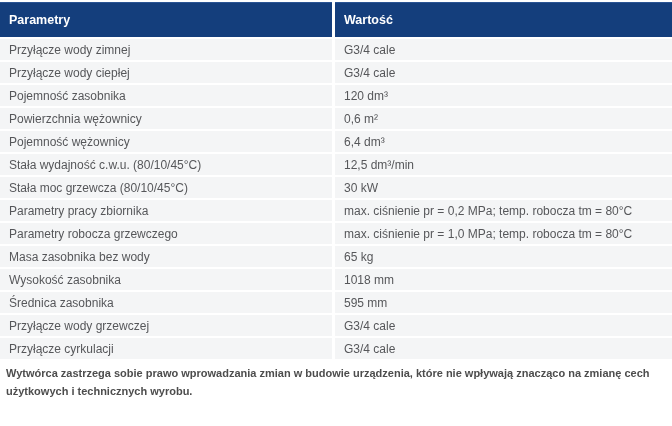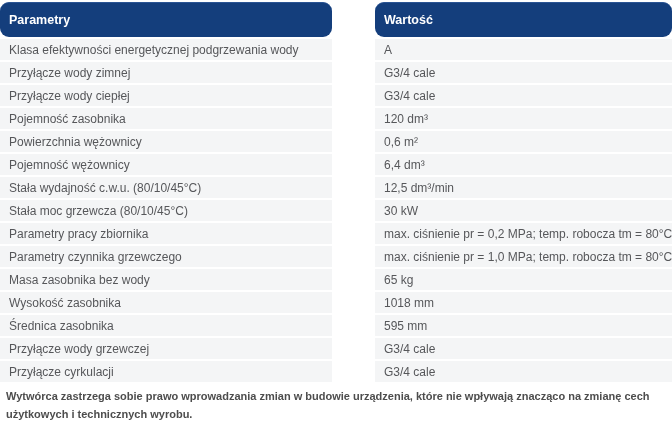--- a/index.html
+++ b/index.html
@@ -30,29 +30,28 @@
     padding-left: 9px;
     padding-right: 8px;
     background: #f4f5f6;
     color: #56575a;
     font-size: 12px;
     height: 21px;
     white-space: nowrap;
     overflow: hidden;
   }
   .col-param { width: 332px; }
-  .col-value { flex: 1; margin-left: 40px; }
+  .col-value { flex: 1; }
   .t-row.header .t-cell {
     background: #143e7c;
     color: #ffffff;
     font-weight: bold;
     font-size: 12.5px;
     height: 35px;
     border-top: 1px solid #2a5494;
-    border-radius: 9px;
   }
   .footnote {
     margin-top: 5px;
     padding: 0 6px;
     font-size: 11px;
     line-height: 18px;
     color: #4d4d4d;
     font-weight: bold;
   }
 </style>
@@ -61,24 +60,20 @@
 
 <div class="page">
 
   <div class="spec-table">
 
     <div class="t-row header">
       <div class="t-cell col-param">Parametry</div>
       <div class="t-cell col-value">Wartość</div>
     </div>
 
-    <div class="t-row">
-      <div class="t-cell col-param">Klasa efektywności energetycznej podgrzewania wody</div>
-      <div class="t-cell col-value">A</div>
-    </div>
     <div class="t-row">
       <div class="t-cell col-param">Przyłącze wody zimnej</div>
       <div class="t-cell col-value">G3/4 cale</div>
     </div>
     <div class="t-row">
       <div class="t-cell col-param">Przyłącze wody ciepłej</div>
       <div class="t-cell col-value">G3/4 cale</div>
     </div>
     <div class="t-row">
       <div class="t-cell col-param">Pojemność zasobnika</div>
@@ -98,21 +93,21 @@
     </div>
     <div class="t-row">
       <div class="t-cell col-param">Stała moc grzewcza (80/10/45°C)</div>
       <div class="t-cell col-value">30 kW</div>
     </div>
     <div class="t-row">
       <div class="t-cell col-param">Parametry pracy zbiornika</div>
       <div class="t-cell col-value">max. ciśnienie pr = 0,2 MPa; temp. robocza tm = 80°C</div>
     </div>
     <div class="t-row">
-      <div class="t-cell col-param">Parametry czynnika grzewczego</div>
+      <div class="t-cell col-param">Parametry robocza grzewczego</div>
       <div class="t-cell col-value">max. ciśnienie pr = 1,0 MPa; temp. robocza tm = 80°C</div>
     </div>
     <div class="t-row">
       <div class="t-cell col-param">Masa zasobnika bez wody</div>
       <div class="t-cell col-value">65 kg</div>
     </div>
     <div class="t-row">
       <div class="t-cell col-param">Wysokość zasobnika</div>
       <div class="t-cell col-value">1018 mm</div>
     </div>

